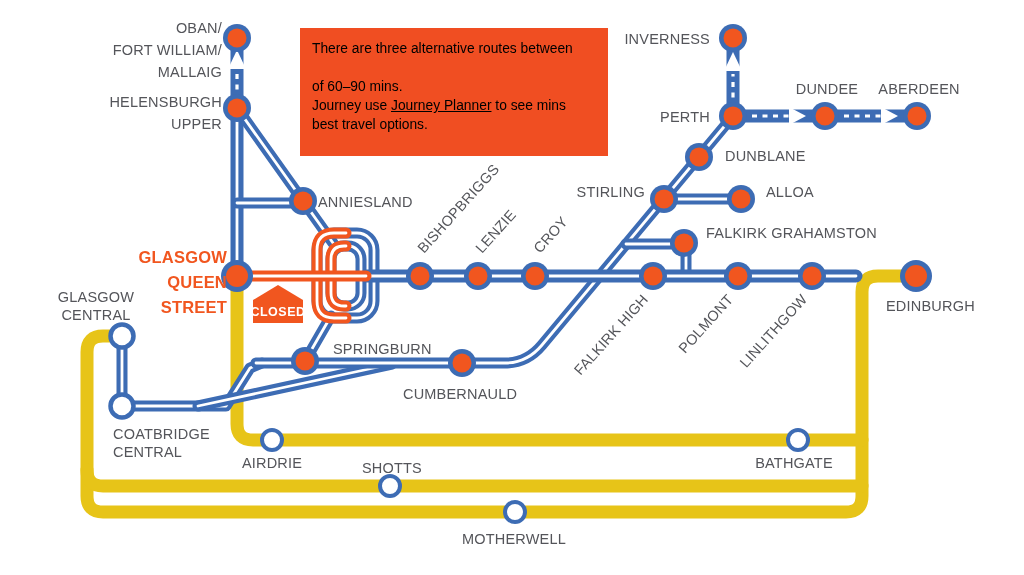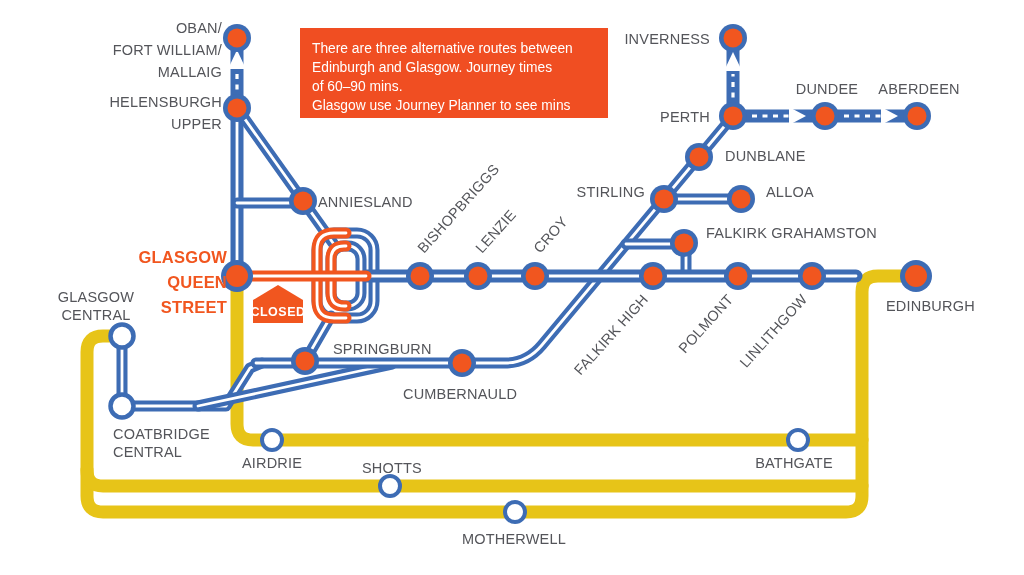--- a/index.html
+++ b/index.html
@@ -18,23 +18,23 @@
   .dot-ring{fill:#3d6cb4;}
   .dot-core{fill:#f1561f;}
   .wdot{fill:#ffffff;stroke:#3d6cb4;stroke-width:4;}
   .wdot-lg{fill:#ffffff;stroke:#3d6cb4;stroke-width:4.5;}
   
   text{font-family:"Liberation Sans",sans-serif;fill:#54555a;font-size:14.5px;letter-spacing:0.2px;}
   text.orange{fill:#f1561f;font-weight:bold;font-size:16.5px;}
   text.badge-t{fill:#ffffff;font-weight:bold;font-size:12.5px;letter-spacing:0.5px;}
   .badge{fill:#f1561f;}
   
-  #info-box{position:absolute;left:300px;top:28px;width:308px;height:90px;box-sizing:border-box;
-            background:#f04e22;color:#ffffff;font-size:13.8px;line-height:19px;padding:11px 12px;}
-  #info-box .u{cursor:pointer;}
+  #info-box{position:absolute;left:300px;top:28px;width:308px;height:128px;box-sizing:border-box;
+            background:#f04e22;color:#000000;font-size:13.8px;line-height:19px;padding:11px 12px;}
+  #info-box .u{text-decoration:underline;cursor:pointer;}
 </style>
 </head>
 <body>
 
 <div id="map-wrap">
 <svg width="1024" height="575" viewBox="0 0 1024 575">
 
   <g>
 
     <path class="yl" d="M 916 276 H 878 Q 862 276 862 292 V 496 Q 862 512 846 512 H 103 Q 87 512 87 496 V 352 Q 87 336 103 336 H 122"></path>
@@ -245,18 +245,18 @@
     <text x="403" y="399">CUMBERNAULD</text>
     <text x="272" y="468" text-anchor="middle">AIRDRIE</text>
     <text x="392" y="473" text-anchor="middle">SHOTTS</text>
     <text x="794" y="468" text-anchor="middle">BATHGATE</text>
     <text x="514" y="544" text-anchor="middle">MOTHERWELL</text>
   </g>
 </svg>
 
   <div id="info-box">
     <span>There are three alternative routes between</span><br>
-    <span>Edinburgh and Glasgow. Journey times</span><br>
+    <br>
     <span>of 60–90 mins.</span><br>
-    <span>Glasgow use </span><span class="u">Journey Planner</span><span> to see mins</span><br>
+    <span>Journey use </span><span class="u">Journey Planner</span><span> to see mins</span><br>
     <span>best travel options.</span>
   </div>
 </div>
 
 </body></html>

